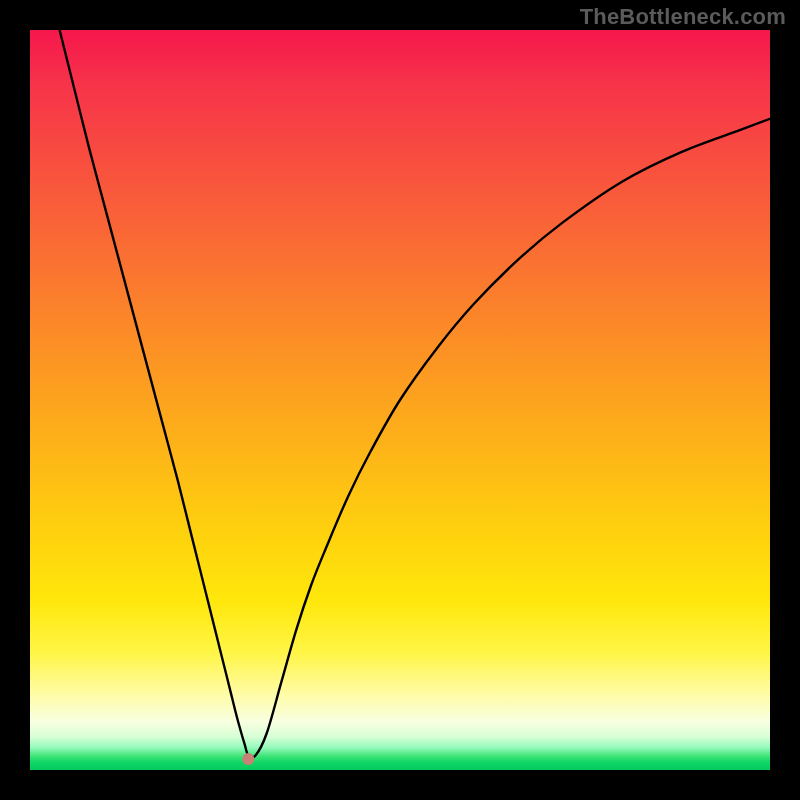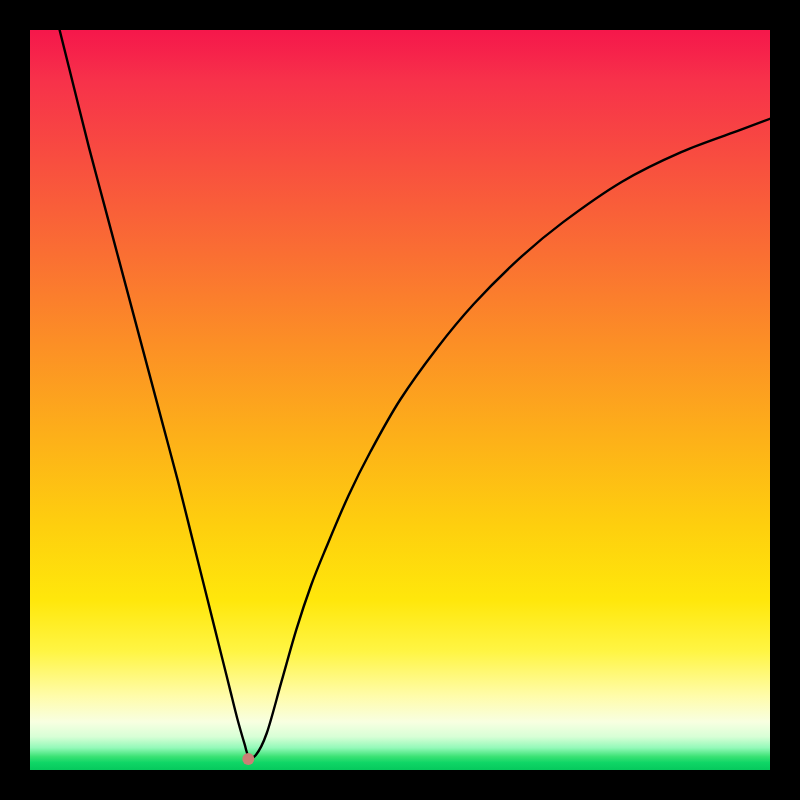--- a/index.html
+++ b/index.html
@@ -58,20 +58,21 @@
     position: absolute;
     inset: 0;
     width: 100%;
     height: 100%;
   }
 </style>
 </head>
 <body>
 
 <div class="frame">
+  <div class="watermark">TheBottleneck.com</div>
   <div class="plot-area">
     <div class="gradient"></div>
     <svg class="curve" viewBox="0 0 740 740" preserveAspectRatio="none">
       <path fill="none" stroke="#000" stroke-width="2.4" stroke-linejoin="round" stroke-linecap="round" d="M 29.60 0.00 C 32.07 9.87, 39.47 39.47, 44.40 59.20 C 49.33 78.93, 54.27 99.28, 59.20 118.40 C 64.13 137.52, 69.07 155.40, 74.00 173.90 C 78.93 192.40, 83.87 210.90, 88.80 229.40 C 93.73 247.90, 98.67 266.40, 103.60 284.90 C 108.53 303.40, 113.47 321.90, 118.40 340.40 C 123.33 358.90, 128.27 377.40, 133.20 395.90 C 138.13 414.40, 143.07 432.28, 148.00 451.40 C 152.93 470.52, 157.87 490.87, 162.80 510.60 C 167.73 530.33, 173.90 555.00, 177.60 569.80 C 181.30 584.60, 182.53 589.53, 185.00 599.40 C 187.47 609.27, 189.93 619.13, 192.40 629.00 C 194.87 638.87, 197.33 648.73, 199.80 658.60 C 202.27 668.47, 204.73 678.95, 207.20 688.20 C 209.67 697.45, 212.75 707.93, 214.60 714.10 C 216.45 720.27, 216.45 723.35, 218.30 725.20 C 220.15 727.05, 222.62 728.90, 225.70 725.20 C 228.78 721.50, 232.48 715.33, 236.80 703.00 C 241.12 690.67, 246.67 668.47, 251.60 651.20 C 256.53 633.93, 261.47 615.43, 266.40 599.40 C 271.33 583.37, 276.27 568.57, 281.20 555.00 C 286.13 541.43, 289.83 532.80, 296.00 518.00 C 302.17 503.20, 310.80 482.23, 318.20 466.20 C 325.60 450.17, 331.77 437.83, 340.40 421.80 C 349.03 405.77, 358.90 387.27, 370.00 370.00 C 381.10 352.73, 394.67 334.23, 407.00 318.20 C 419.33 302.17, 430.43 288.60, 444.00 273.80 C 457.57 259.00, 473.60 242.97, 488.40 229.40 C 503.20 215.83, 515.53 205.35, 532.80 192.40 C 550.07 179.45, 572.27 163.42, 592.00 151.70 C 611.73 139.98, 631.47 130.73, 651.20 122.10 C 670.93 113.47, 695.60 105.45, 710.40 99.90 C 725.20 94.35, 735.07 90.65, 740.00 88.80"></path>
       <circle r="6" cx="218.30" cy="728.90" fill="#c98075"></circle>
     </svg>
   </div>
 </div>
 
 </body></html>

